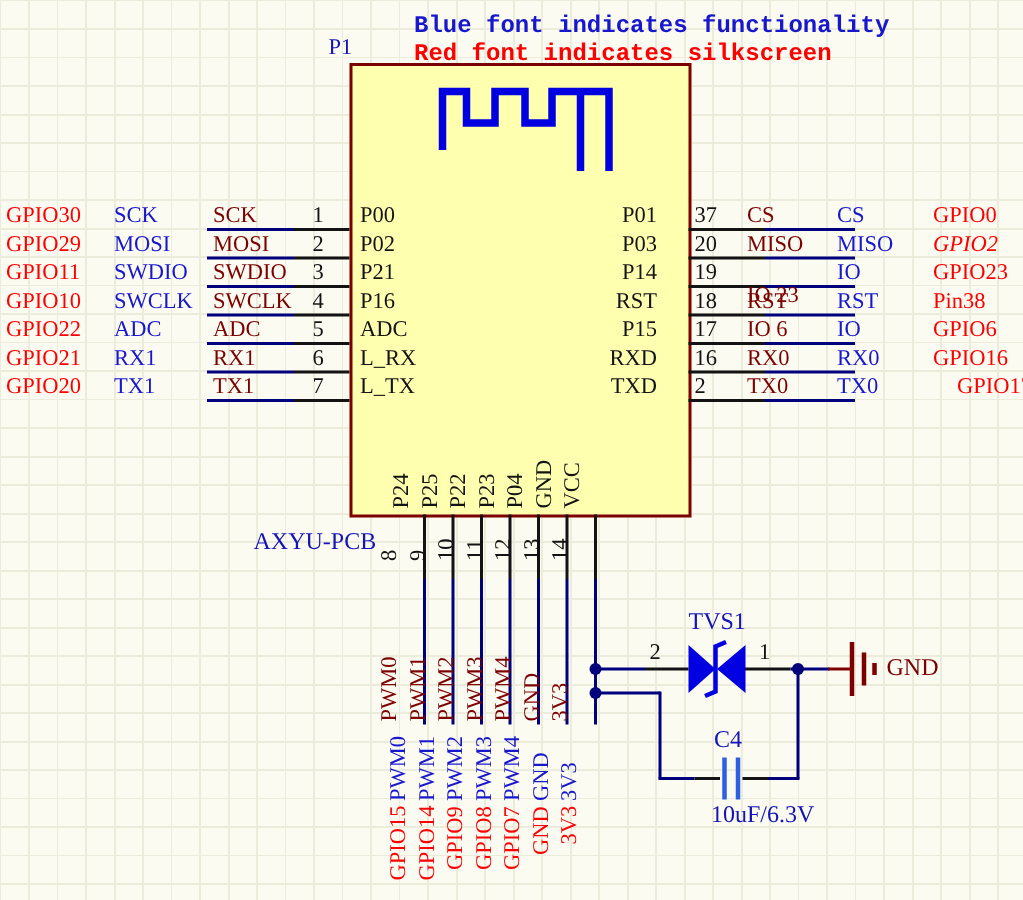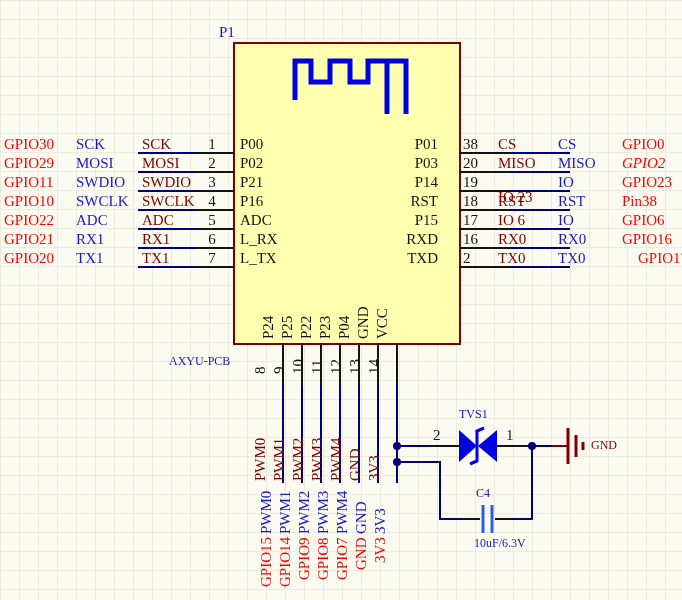--- a/index.html
+++ b/index.html
@@ -5,21 +5,21 @@
   html,body{margin:0;padding:0;}
   #stage{
     position:relative;width:682px;height:600px;overflow:hidden;
     background-color:#fbfbf2;
     background-image:
       repeating-linear-gradient(#ececdd 0 1px, transparent 1px 19px),
       repeating-linear-gradient(90deg,#ececdd 0 1px, transparent 1px 19px);
     font-family:"Liberation Serif",serif;
   }
   .lbl{position:absolute;font:15px/16px "Liberation Serif",serif;white-space:pre;}
-  .big{font-size:12px;line-height:17px;}
+  .big{font-size:16px;line-height:17px;}
   .mono{font:bold 16px/18px "Liberation Mono",monospace;}
   .red{color:#fe0000}
   .blue{color:#1717cd}
   .navy{color:#1414b8}
   .maroon{color:#7d0000}
   .blk{color:#131313}
   .hline,.vline{position:absolute;}
   .wire{background:#00007d;}
   .pin{background:#131313;}
   .rot{position:absolute;height:16px;font:15px/16px "Liberation Serif",serif;
@@ -28,20 +28,22 @@
         background:#ffffb0;border:2px solid #7d0000;box-sizing:content-box;}
   svg{position:absolute;left:0;top:0;}
   .ctr{text-align:center}
   .rgt{text-align:right}
 </style>
 </head>
 <body>
 
 <div id="stage">
 
+  <div class="lbl mono blue" style="left:276px;top:8px;">Blue font indicates functionality</div>
+  <div class="lbl mono red" style="left:276px;top:27px;">Red font indicates silkscreen</div>
 
   <div class="lbl navy" style="left:219px;top:24px;">P1</div>
   <div class="chip"></div>
   <div class="lbl big navy" style="left:169px;top:353px;">AXYU-PCB</div>
 
   <svg width="682" height="600">
 
     <g>
       <path d="M295,100 L295,61 L311,61 L311,82 L330,82 L330,61 L350,61 L350,82 L368,82 L368,61 L406,61 L406,114" fill="none" stroke="#0000e0" stroke-width="5"></path>
       <path d="M387,61 L387,114" fill="none" stroke="#0000e0" stroke-width="5"></path>
@@ -136,21 +138,21 @@
       <div class="hline pin" style="left: 196px; top: 247px; width: 37px; height: 2px;"></div>
       <div class="lbl red" style="left: 4px; top: 250px;">GPIO20</div>
       <div class="lbl blue" style="left: 76px; top: 250px;">TX1</div>
       <div class="lbl maroon" style="left: 142px; top: 250px;">TX1</div>
       <div class="lbl blk ctr" style="left: 198px; top: 250px; width: 28px;">7</div>
       <div class="lbl blk" style="left: 240px; top: 250px;">L_TX</div>
       <div class="hline wire" style="left: 138px; top: 266px; width: 58px; height: 2px;"></div>
       <div class="hline pin" style="left: 196px; top: 266px; width: 37px; height: 2px;"></div>
       <div class="hline pin" style="left: 459px; top: 152px; width: 51px; height: 2px;"></div>
       <div class="hline wire" style="left: 510px; top: 152px; width: 60px; height: 2px;"></div>
-      <div class="lbl blk" style="left: 463px; top: 136px;">38</div>
+      <div class="lbl blk" style="left: 463px; top: 136px;">37</div>
       <div class="lbl maroon" style="left: 498px; top: 136px;">CS</div>
       <div class="lbl blue" style="left: 558px; top: 136px;">CS</div>
       <div class="lbl red" style="left: 622px; top: 136px;">GPIO0</div>
       <div class="lbl blk rgt" style="left: 388px; top: 136px; width: 50px;">P01</div>
       <div class="hline pin" style="left: 459px; top: 171px; width: 51px; height: 2px;"></div>
       <div class="hline wire" style="left: 510px; top: 171px; width: 60px; height: 2px;"></div>
       <div class="lbl blk" style="left: 463px; top: 155px;">20</div>
       <div class="lbl maroon" style="left: 498px; top: 155px;">MISO</div>
       <div class="lbl blue" style="left: 558px; top: 155px;">MISO</div>
       <div class="lbl red" style="left: 622px; top: 155px; font-style: italic;">GPIO2</div>

